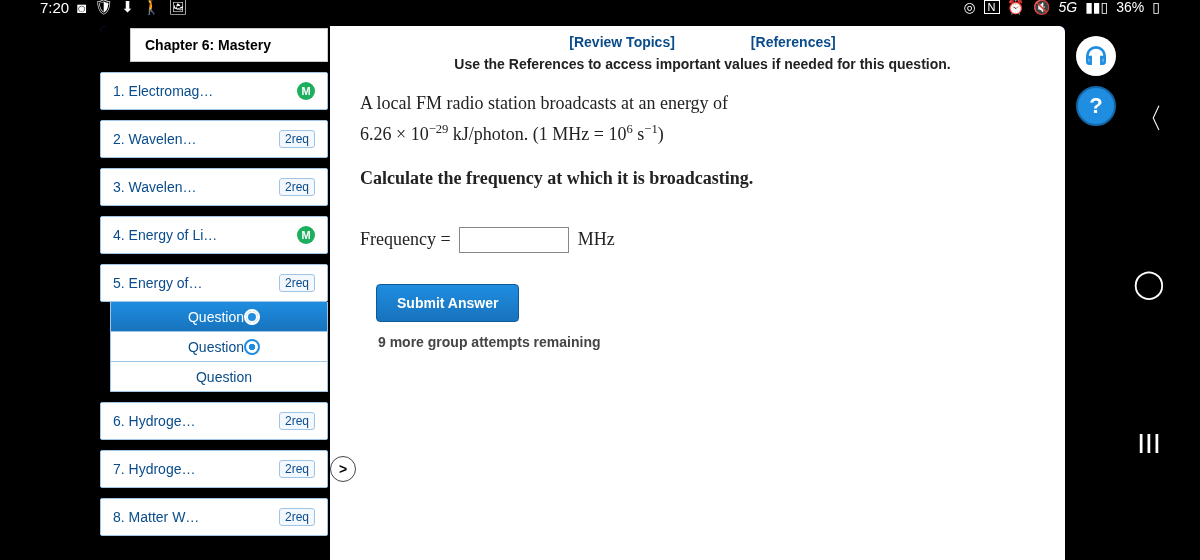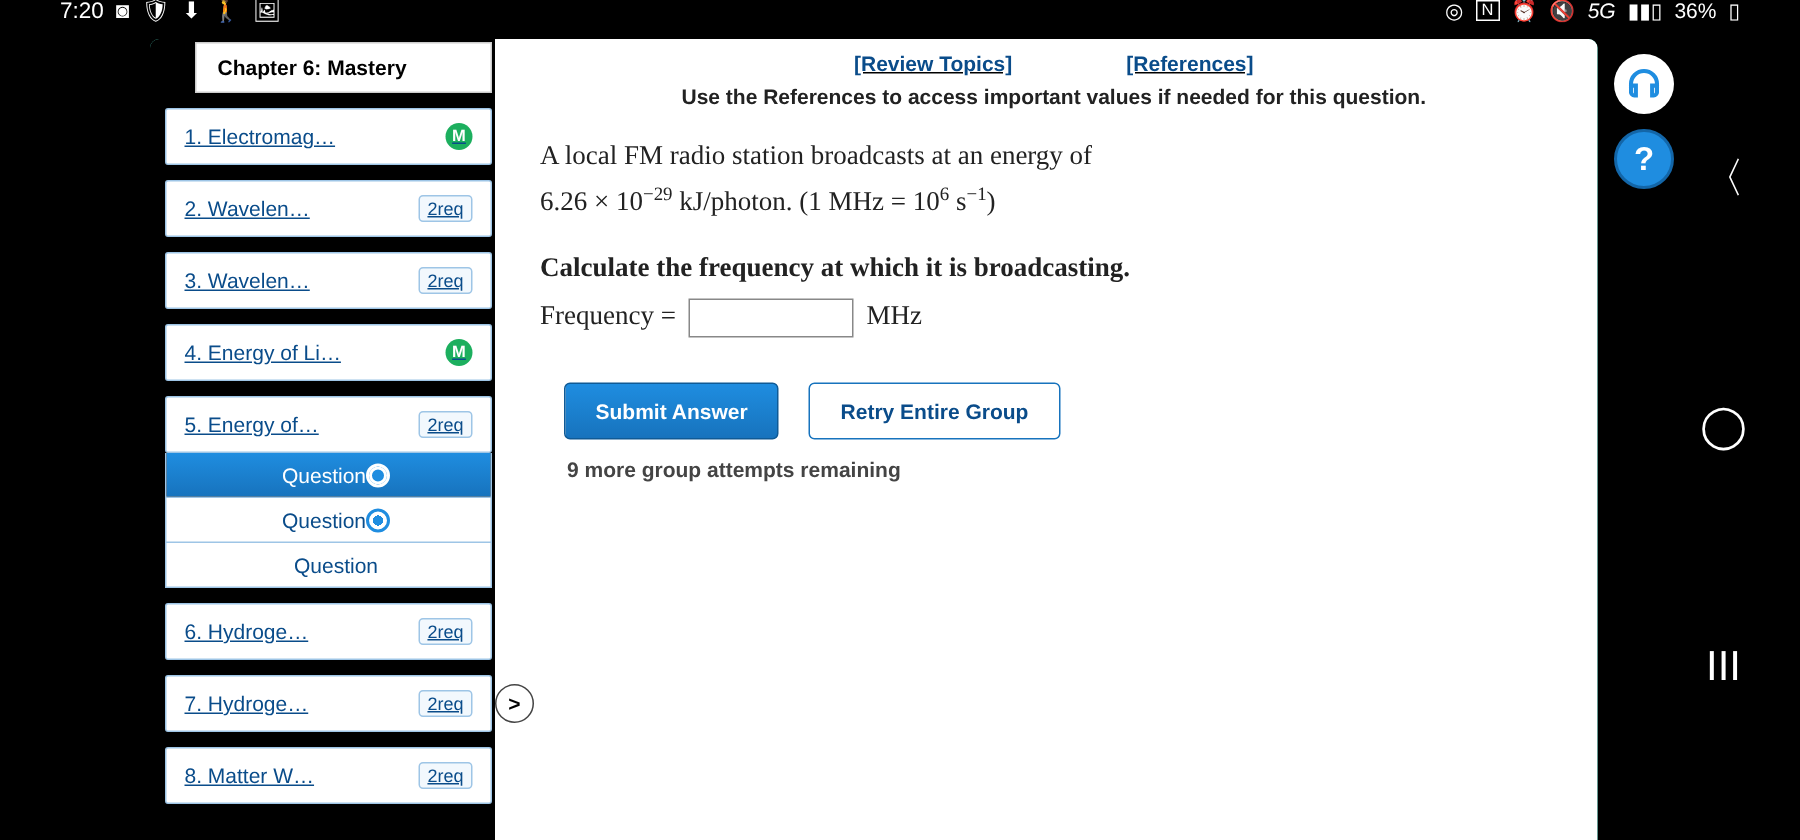--- a/index.html
+++ b/index.html
@@ -24,21 +24,21 @@
   .status-left, .status-right { display: flex; align-items: center; gap: 8px; }
   .status-right { font-size: 14px; }
 
   
   .app {
     position: absolute;
     top: 26px;
     left: 100px;
     right: 135px;
     bottom: 0;
-    background: #5eead4;
+    background: #1d4ed8;
     border-radius: 6px 6px 0 0;
     display: flex;
     overflow: hidden;
   }
 
   
   .sidebar {
     width: 230px;
     background: #000;
     display: flex;
@@ -61,22 +61,20 @@
     height: 38px;
     display: flex;
     align-items: center;
     justify-content: space-between;
     padding: 0 12px;
     border: 1px solid #9ec5e6;
     border-radius: 2px;
     color: #0a4c8a;
     font-size: 14px;
     cursor: pointer;
-    margin-left: 10px;
-    text-decoration: underline;
   }
   .item .badge {
     font-size: 12px;
     color: #0a4c8a;
     border: 1px solid #9ec5e6;
     border-radius: 3px;
     padding: 1px 5px;
     background: #f2f8fd;
   }
   .item .mbadge {
@@ -118,21 +116,20 @@
     background: #fff;
     position: relative;
   }
   .top-links {
     display: flex;
     justify-content: center;
     gap: 76px;
     padding: 8px 0 6px;
     font-size: 14px;
     font-weight: bold;
-    text-decoration: underline;
   }
   .top-links a { color: #0a4c8a; cursor: pointer; }
   .instruction {
     text-align: center;
     font-size: 14px;
     font-weight: bold;
     color: #222;
     padding-bottom: 12px;
   }
   .problem {
@@ -324,30 +321,29 @@
       <a>[References]</a>
     </div>
     <div class="instruction">Use the References to access important values if needed for this question.</div>
 
     <div class="problem">
       <div>
         <span>A local FM radio station broadcasts at an energy of</span><br>
         <span>6.26 × 10</span><sup>−29</sup><span> kJ/photon. (1 MHz = 10</span><sup>6</sup><span> s</span><sup>−1</sup><span>)</span>
       </div>
       <div style="margin-top:14px;font-weight:bold;">Calculate the frequency at which it is broadcasting.</div>
-      <div style="margin-top:1px;">
+      <div style="margin-top:30px;">
         <span>Frequency =</span>
         <input type="text" style="">
         <span>MHz</span>
       </div>
     </div>
 
     <div class="actions">
       <button class="btn btn-primary">Submit Answer</button>
-      <button class="btn btn-secondary">Retry Entire Group</button>
     </div>
     <div class="attempts">9 more group attempts remaining</div>
   </div>
 </div>
 
 <div class="expand-bubble">
   <span>&gt;</span>
 </div>
 
 <div class="float-icons">

